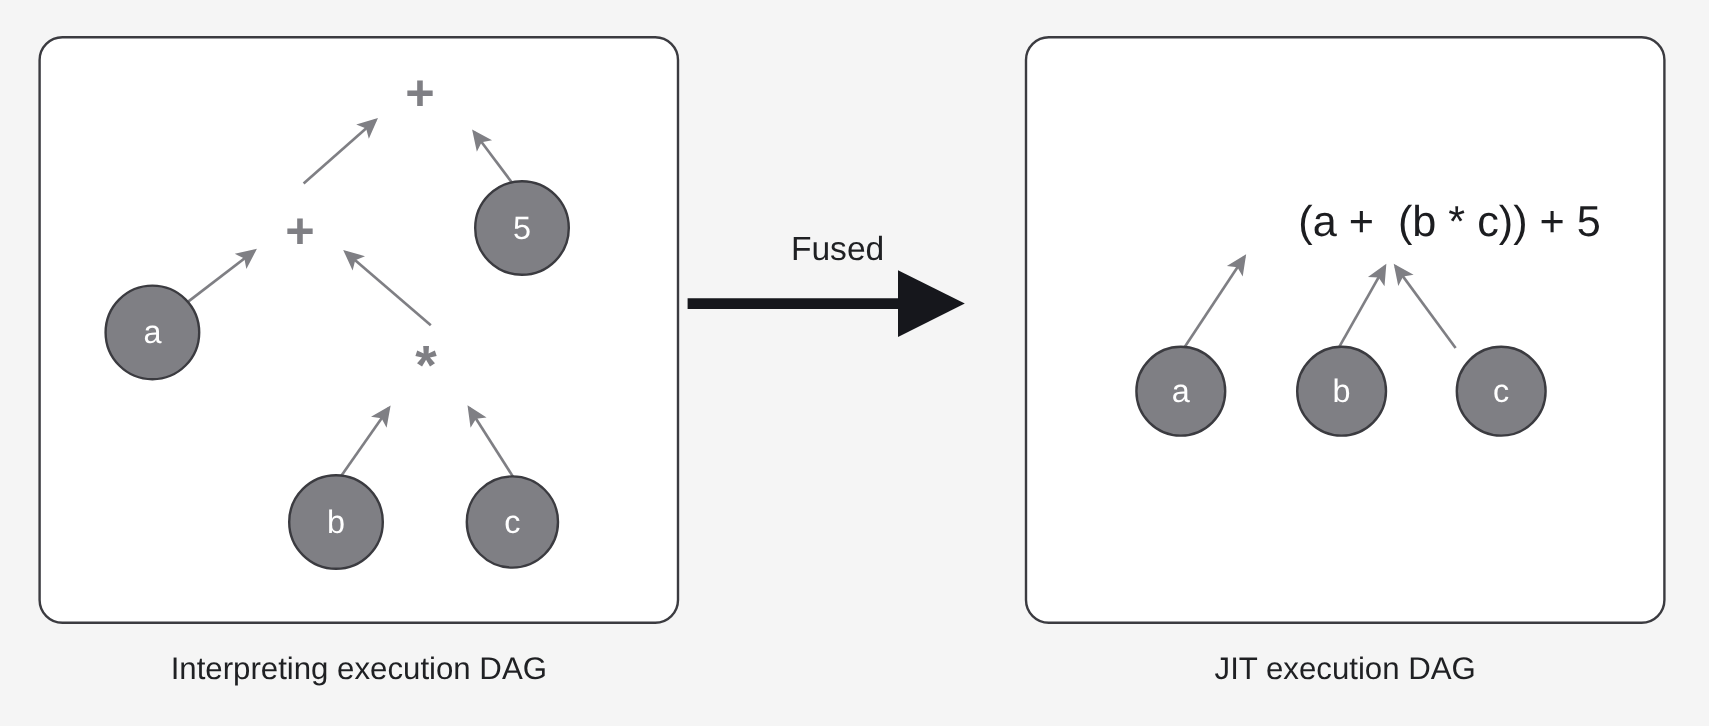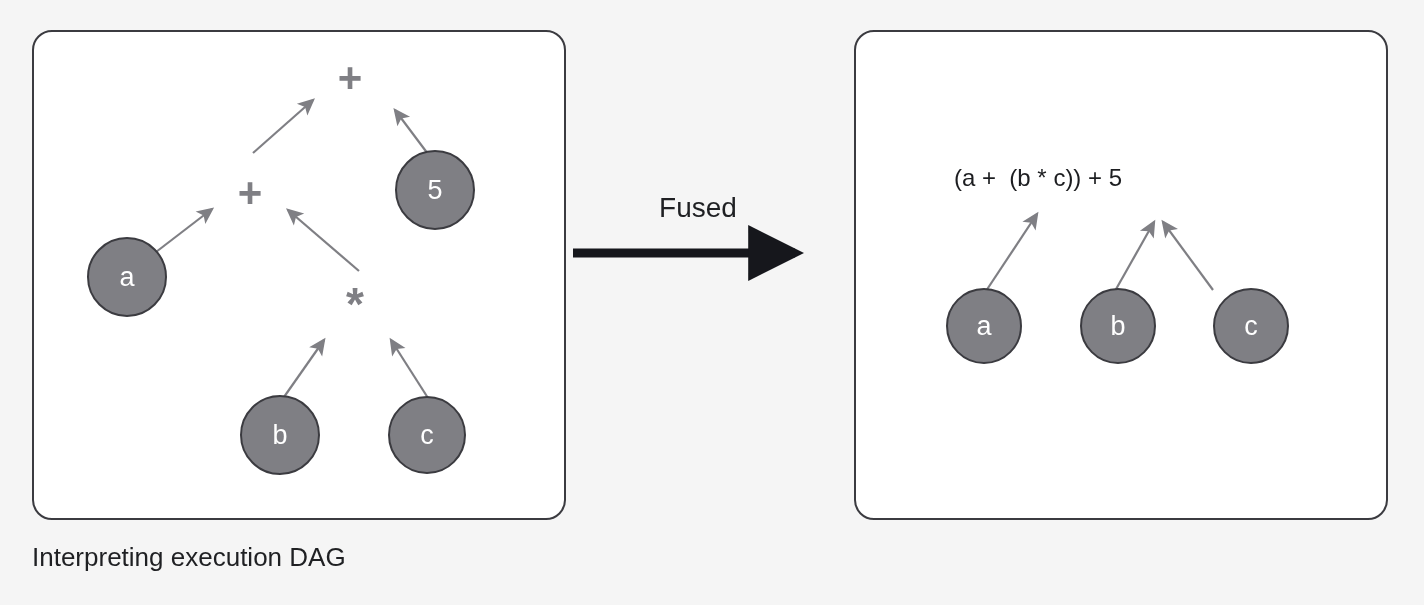--- a/index.html
+++ b/index.html
@@ -70,21 +70,21 @@
     align-items: center;
     justify-content: center;
     font-family: "Liberation Sans", sans-serif;
   }
   .op-plus { font-size: 42px; }
   .op-star { font-size: 46px; }
   .caption {
     position: absolute;
     color: #1f2023;
     font-size: 26px;
-    text-align: left;
+    text-align: center;
     font-family: "Liberation Sans", sans-serif;
     white-space: nowrap;
   }
   #caption-left {
     left: 32px;
     top: 542px;
     width: 534px;
   }
   #caption-right {
     left: 854px;
@@ -100,23 +100,23 @@
     color: #1f2023;
     font-size: 28px;
     font-family: Liberation Sans, sans-serif;
     white-space: nowrap;
   }
   #fused-expression {
     position: absolute;
     left: 954px;
     top: 164px;
     width: 380px;
-    text-align: left;
+    text-align: right;
     color: #1c1d20;
-    font-size: 24px;
+    font-size: 36px;
     font-family: "Liberation Sans", sans-serif;
     white-space: pre;
   }
 </style>
 </head>
 <body>
 
 <div id="stage">
 
   <div class="panel" id="panel-left"></div>
@@ -184,14 +184,15 @@
   </div>
   <div class="node" style="left:1213px; top:288px; width:76px; height:76px;">
     <span>c</span>
   </div>
 
   <div id="fused-expression">(a +  (b * c)) + 5</div>
 
   <div id="fused-label">Fused</div>
 
   <div class="caption" id="caption-left">Interpreting execution DAG</div>
+  <div class="caption" id="caption-right">JIT execution DAG</div>
 
 </div>
 
 </body></html>

